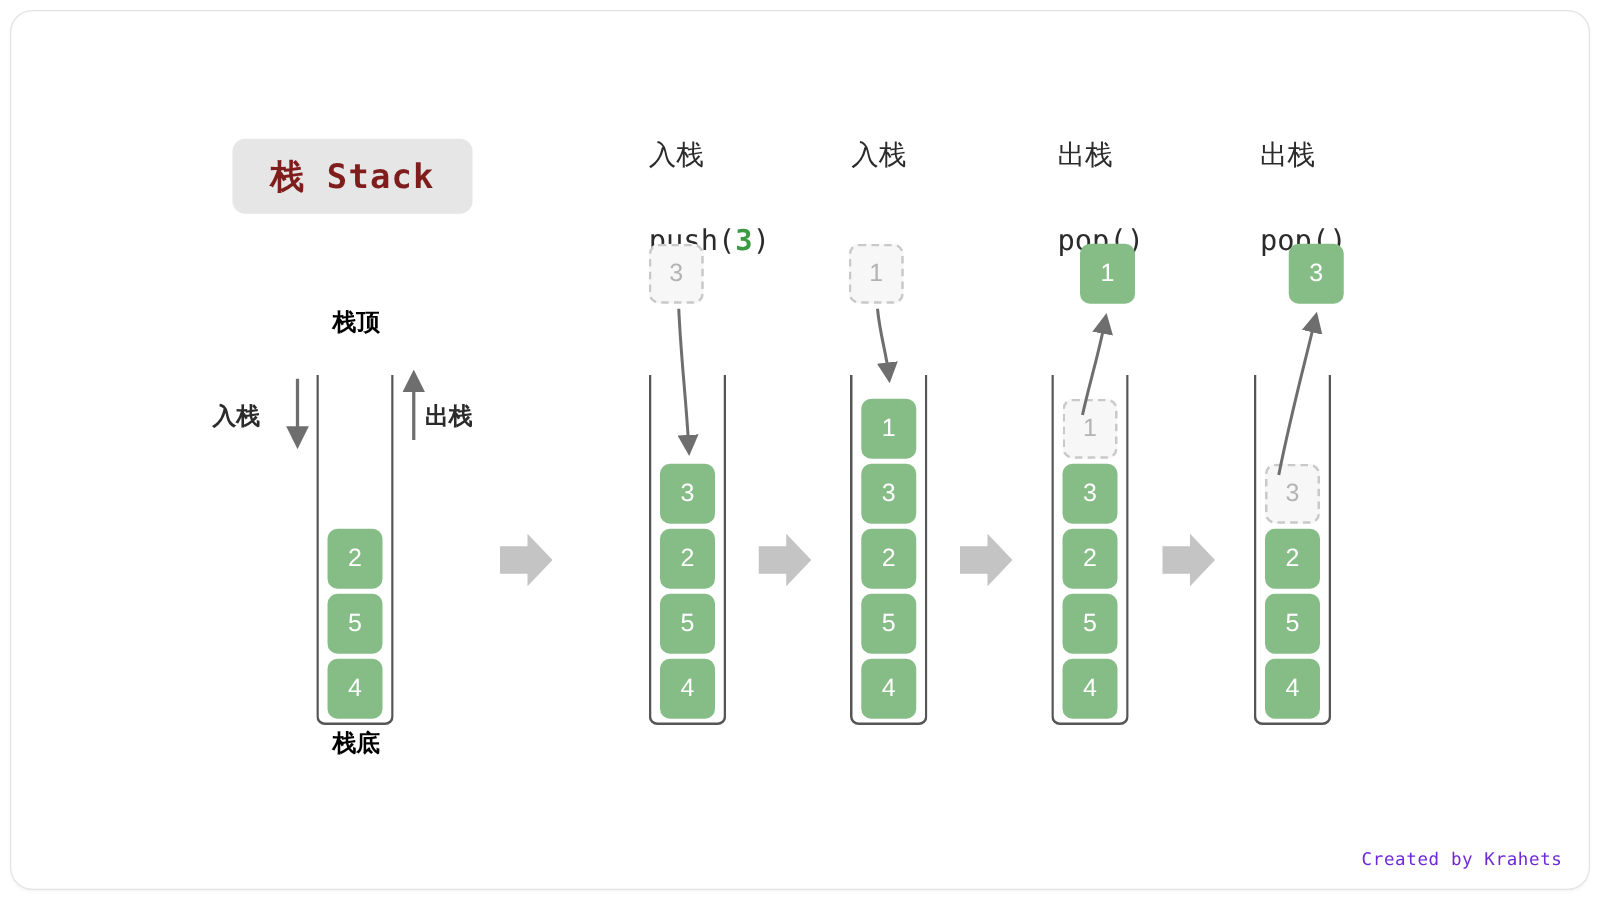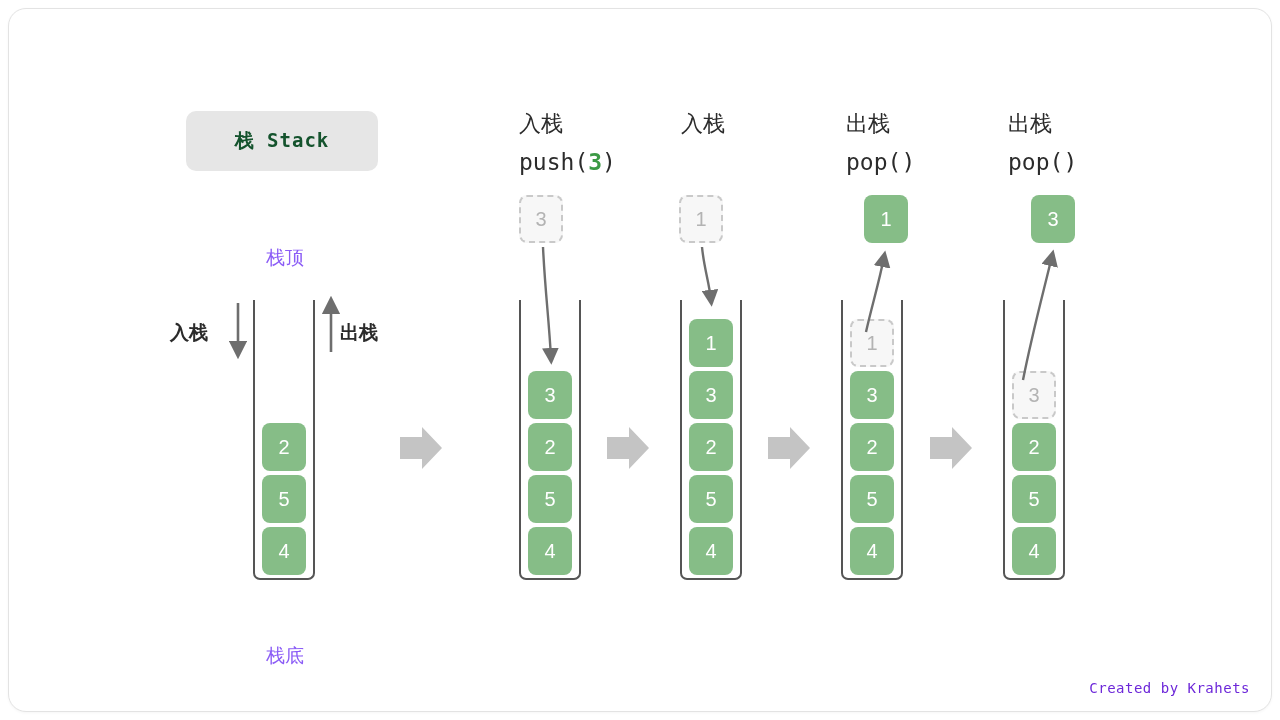--- a/index.html
+++ b/index.html
@@ -34,23 +34,23 @@
     left: 186px;
     top: 111px;
     width: 192px;
     height: 60px;
     background: #e6e6e6;
     border-radius: 10px;
     display: flex;
     align-items: center;
     justify-content: center;
     font-family: "DejaVu Sans Mono", monospace;
-    font-size: 19px;
-    font-weight: bold;
-    color: #14532d;
+    font-size: 27px;
+    font-weight: bold;
+    color: #7f1d1d;
     letter-spacing: 1px;
   }
 
   
   .stack-box {
     position: absolute;
     width: 62px;
     border-left: 2px solid #555;
     border-right: 2px solid #555;
     border-bottom: 2px solid #555;
@@ -121,40 +121,41 @@
   }
   .col-caption .cn {
     display: block;
     font-size: 22px;
     font-family: "Liberation Sans", sans-serif;
   }
   .col-caption .code {
     display: block;
     font-size: 23px;
     font-family: "DejaVu Sans Mono", monospace;
+    margin-top: 31px;
   }
   .col-caption .arg {
     color: #3c9a45;
     font-weight: bold;
   }
 
   
   .side-label {
     position: absolute;
     font-size: 19px;
     font-weight: bold;
     color: #2b2b2b;
     white-space: nowrap;
     font-family: "Liberation Sans", sans-serif;
   }
   .axis-label {
     position: absolute;
     font-size: 19px;
-    font-weight: normal;
-    color: #8b5cf6;
+    font-weight: bold;
+    color: #000000;
     white-space: nowrap;
     font-family: "Liberation Sans", sans-serif;
   }
 
   svg.overlay {
     position: absolute;
     left: 0;
     top: 0;
     width: 1280px;
     height: 720px;
@@ -185,21 +186,21 @@
   <div class="side-label" style="left:340px; top:320px;">出栈</div>
 
   <div class="stack-box" id="box-initial" style="left:253px; top:300px; height:280px;">
     <div class="cells">
         <div class="cell">2</div>
         <div class="cell">5</div>
         <div class="cell">4</div>
       </div>
   </div>
 
-  <div class="axis-label" style="left:254px; top:643px; width:62px; text-align:center;">栈底</div>
+  <div class="axis-label" style="left:254px; top:582px; width:62px; text-align:center;">栈底</div>
 
   <div class="col-caption" style="left:519px; top:105px;">
     <span class="cn">入栈</span>
     <span class="code"><span>push(</span><span class="arg">3</span><span>)</span></span>
   </div>
   <div class="float-box ghost" style="left:519px; top:195px;">3</div>
   <div class="stack-box" id="box-push-3" style="left:519px; top:300px; height:280px;">
     <div class="cells">
         <div class="cell">3</div>
         <div class="cell">2</div>

